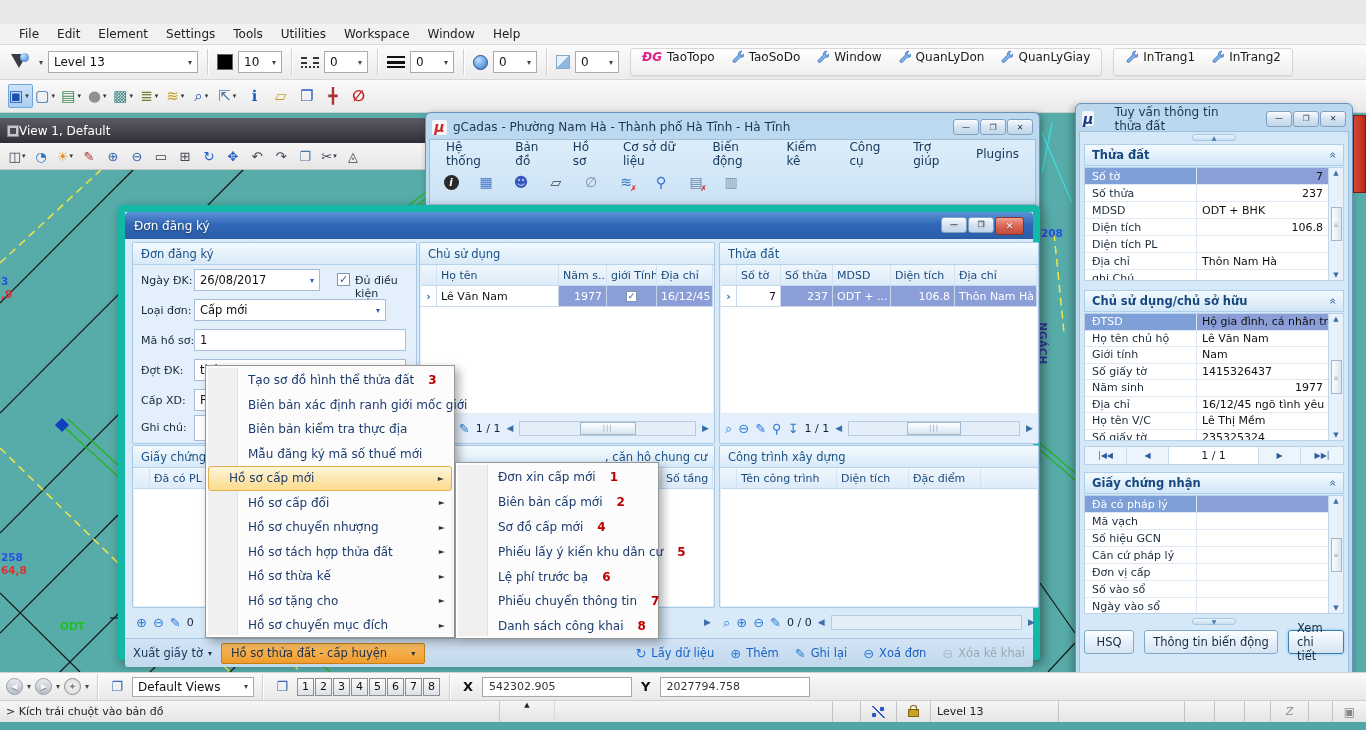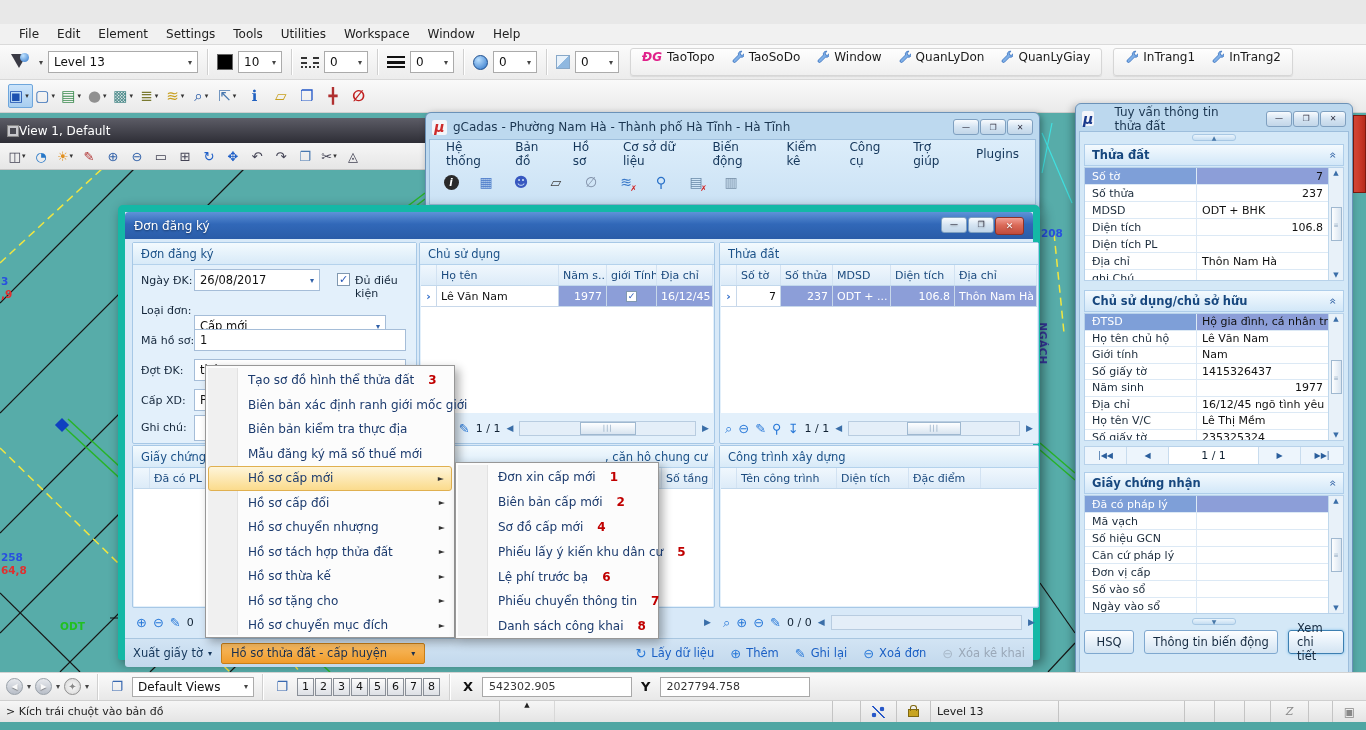--- a/index.html
+++ b/index.html
@@ -148,21 +148,21 @@
 .fact{display:flex;align-items:center;gap:5px;color:#1A5FC4}
 .fact .g{font-size:13px;color:#2878D8}
 .fact.disabled{color:#9AA8B8}
 .fact.disabled .g{color:#A8B8C8}
 
 
 .cmenu{position:absolute;background:#FCFCFC;border:1px solid #979797;box-shadow:4px 4px 9px rgba(0,0,0,.32);padding:2px;z-index:40}
 .cmenu::before{content:"";position:absolute;left:2px;top:2px;bottom:2px;width:29px;background:#F0F0F0;border-right:1px solid #E2E2E2}
 .cmi{height:24.5px;display:flex;align-items:center;position:relative;padding-left:40px;padding-right:20px;
   color:#1C3B6E;font-size:12px;white-space:nowrap}
-.cmi.sel{background:linear-gradient(#FEF5DA,#FBDB8C);border:1px solid #E0B050;border-radius:3px;padding-left:39px}
+.cmi.sel{background:linear-gradient(#FEF5DA,#FBDB8C);border:1px solid #E0B050;border-radius:3px;padding-left:20px}
 .cmi.has-sub::after{content:"►";position:absolute;right:7px;font-size:8px;color:#333}
 .cmi-num{color:#C00000;font-weight:bold;margin-left:14px;font-size:12px}
 .cmi-num:empty{display:none}
 .menu1{left:205px;top:365px;width:250px;height:273px}
 .menu2{left:455px;top:462px;width:204px;height:177px;z-index:41}
 .menu2 .cmi{height:24.8px}
 
 
 .panel{position:absolute;left:1075px;top:103px;width:278px;height:578px;z-index:20;background:#BCD8EE;
   border:1px solid #6B92B8;border-radius:6px;box-shadow:-2px 3px 9px rgba(0,0,0,.35);padding:2px 3px 3px}
@@ -561,21 +561,21 @@
     <div class="grp" style="left:7px;top:30px;width:285px;height:202px">
       <div class="grp-h">Đơn đăng ký</div>
       <span class="flabel" style="top:31px">Ngày ĐK:</span>
       <span class="ffield" style="left:61px;top:26px;width:126px">
         <span>26/08/2017</span>
           <span class="ddg">▾</span>
         </span>
       <span class="chk" style="position:absolute;left:204px;top:30px"></span>
       <span class="flabel" style="left:222px;top:31px">Đủ điều kiện</span>
       <span class="flabel" style="top:61px">Loại đơn:</span>
-      <span class="ffield" style="left:61px;top:72px;width:192px">
+      <span class="ffield" style="left:61px;top:56px;width:192px">
         <span>Cấp mới</span>
           <span class="ddg">▾</span>
         </span>
       <span class="flabel" style="top:91px">Mã hồ sơ:</span>
       <span class="ffield" style="left:61px;top:86px;width:212px">
         <span>1</span>
         </span>
       <span class="flabel" style="top:121px">Đợt ĐK:</span>
       <span class="ffield" style="left:61px;top:116px;width:212px">
         <span>tháng 4</span>

